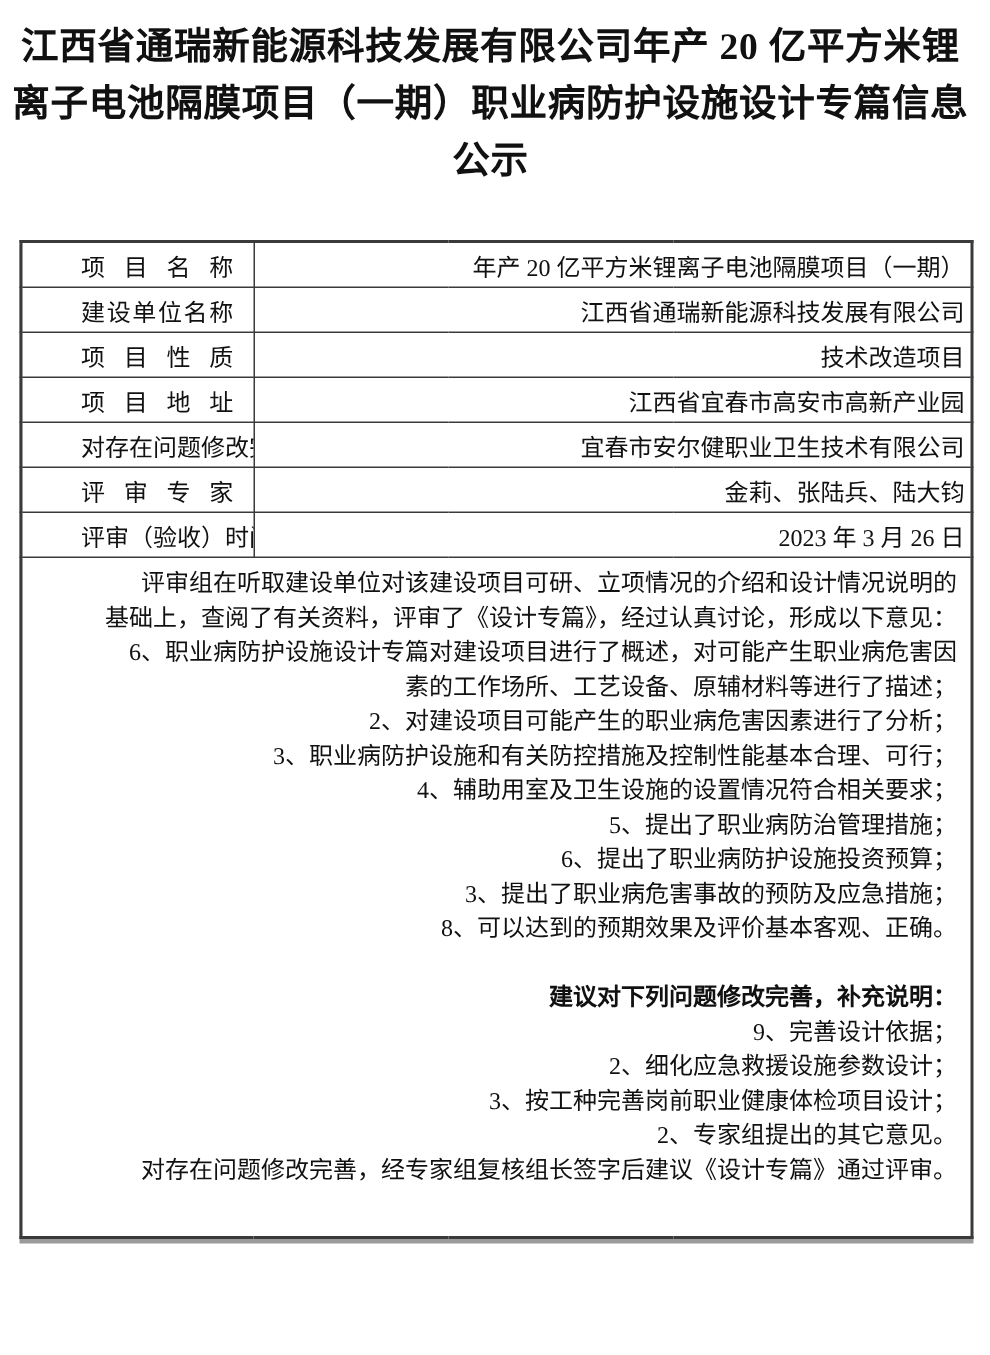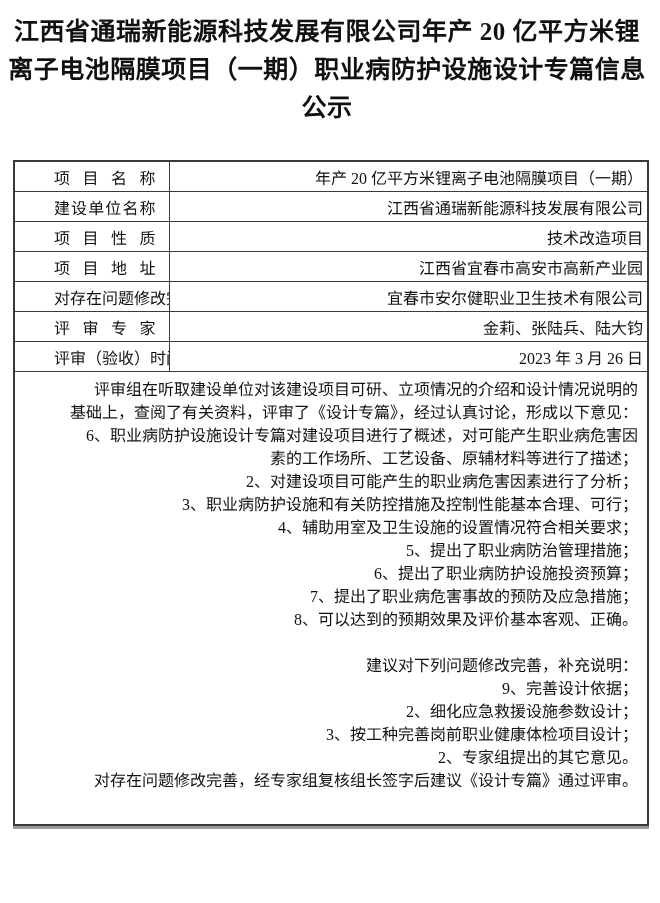--- a/index.html
+++ b/index.html
@@ -49,21 +49,21 @@
     padding:0 4px;
   }
   .review{
     vertical-align:top;
     text-align:right;
     padding:6px 9px 0 9px;
     height:446px;
   }
   .review p{margin:0;line-height:23px;font-size:16px;}
   .ind{text-indent:2em;}
-  .gap-before{margin-top:23px !important;}
+  .gap-before{margin-top:23px !important;font-weight:bold;}
   .closing{margin-top:40px;text-indent:0;}
 </style>
 </head>
 <body>
 
 <div class="page">
 
   <h1 class="title">
     <span class="title-line">江西省通瑞新能源科技发展有限公司年产 20 亿平方米锂</span>
     <span class="title-line">离子电池隔膜项目（一期）职业病防护设施设计专篇信息</span>
@@ -108,21 +108,21 @@
       </tr>
       <tr>
         <td class="review" colspan="4">
           <p class="ind">评审组在听取建设单位对该建设项目可研、立项情况的介绍和设计情况说明的基础上，查阅了有关资料，评审了《设计专篇》，经过认真讨论，形成以下意见：</p>
           <p class="ind">6、职业病防护设施设计专篇对建设项目进行了概述，对可能产生职业病危害因素的工作场所、工艺设备、原辅材料等进行了描述；</p>
           <p class="ind">2、对建设项目可能产生的职业病危害因素进行了分析；</p>
           <p class="ind">3、职业病防护设施和有关防控措施及控制性能基本合理、可行；</p>
           <p class="ind">4、辅助用室及卫生设施的设置情况符合相关要求；</p>
           <p class="ind">5、提出了职业病防治管理措施；</p>
           <p class="ind">6、提出了职业病防护设施投资预算；</p>
-          <p class="ind">7、提出了职业病危害事故的预防及应急措施；</p>
+          <p class="ind">3、提出了职业病危害事故的预防及应急措施；</p>
           <p class="ind">8、可以达到的预期效果及评价基本客观、正确。</p>
           <p class="ind gap-before">建议对下列问题修改完善，补充说明：</p>
           <p class="ind">9、完善设计依据；</p>
           <p class="ind">2、细化应急救援设施参数设计；</p>
           <p class="ind">3、按工种完善岗前职业健康体检项目设计；</p>
           <p class="ind">2、专家组提出的其它意见。</p>
           <p class="closing">对存在问题修改完善，经专家组复核组长签字后建议《设计专篇》通过评审。</p>
         </td>
       </tr>
     </tbody>

